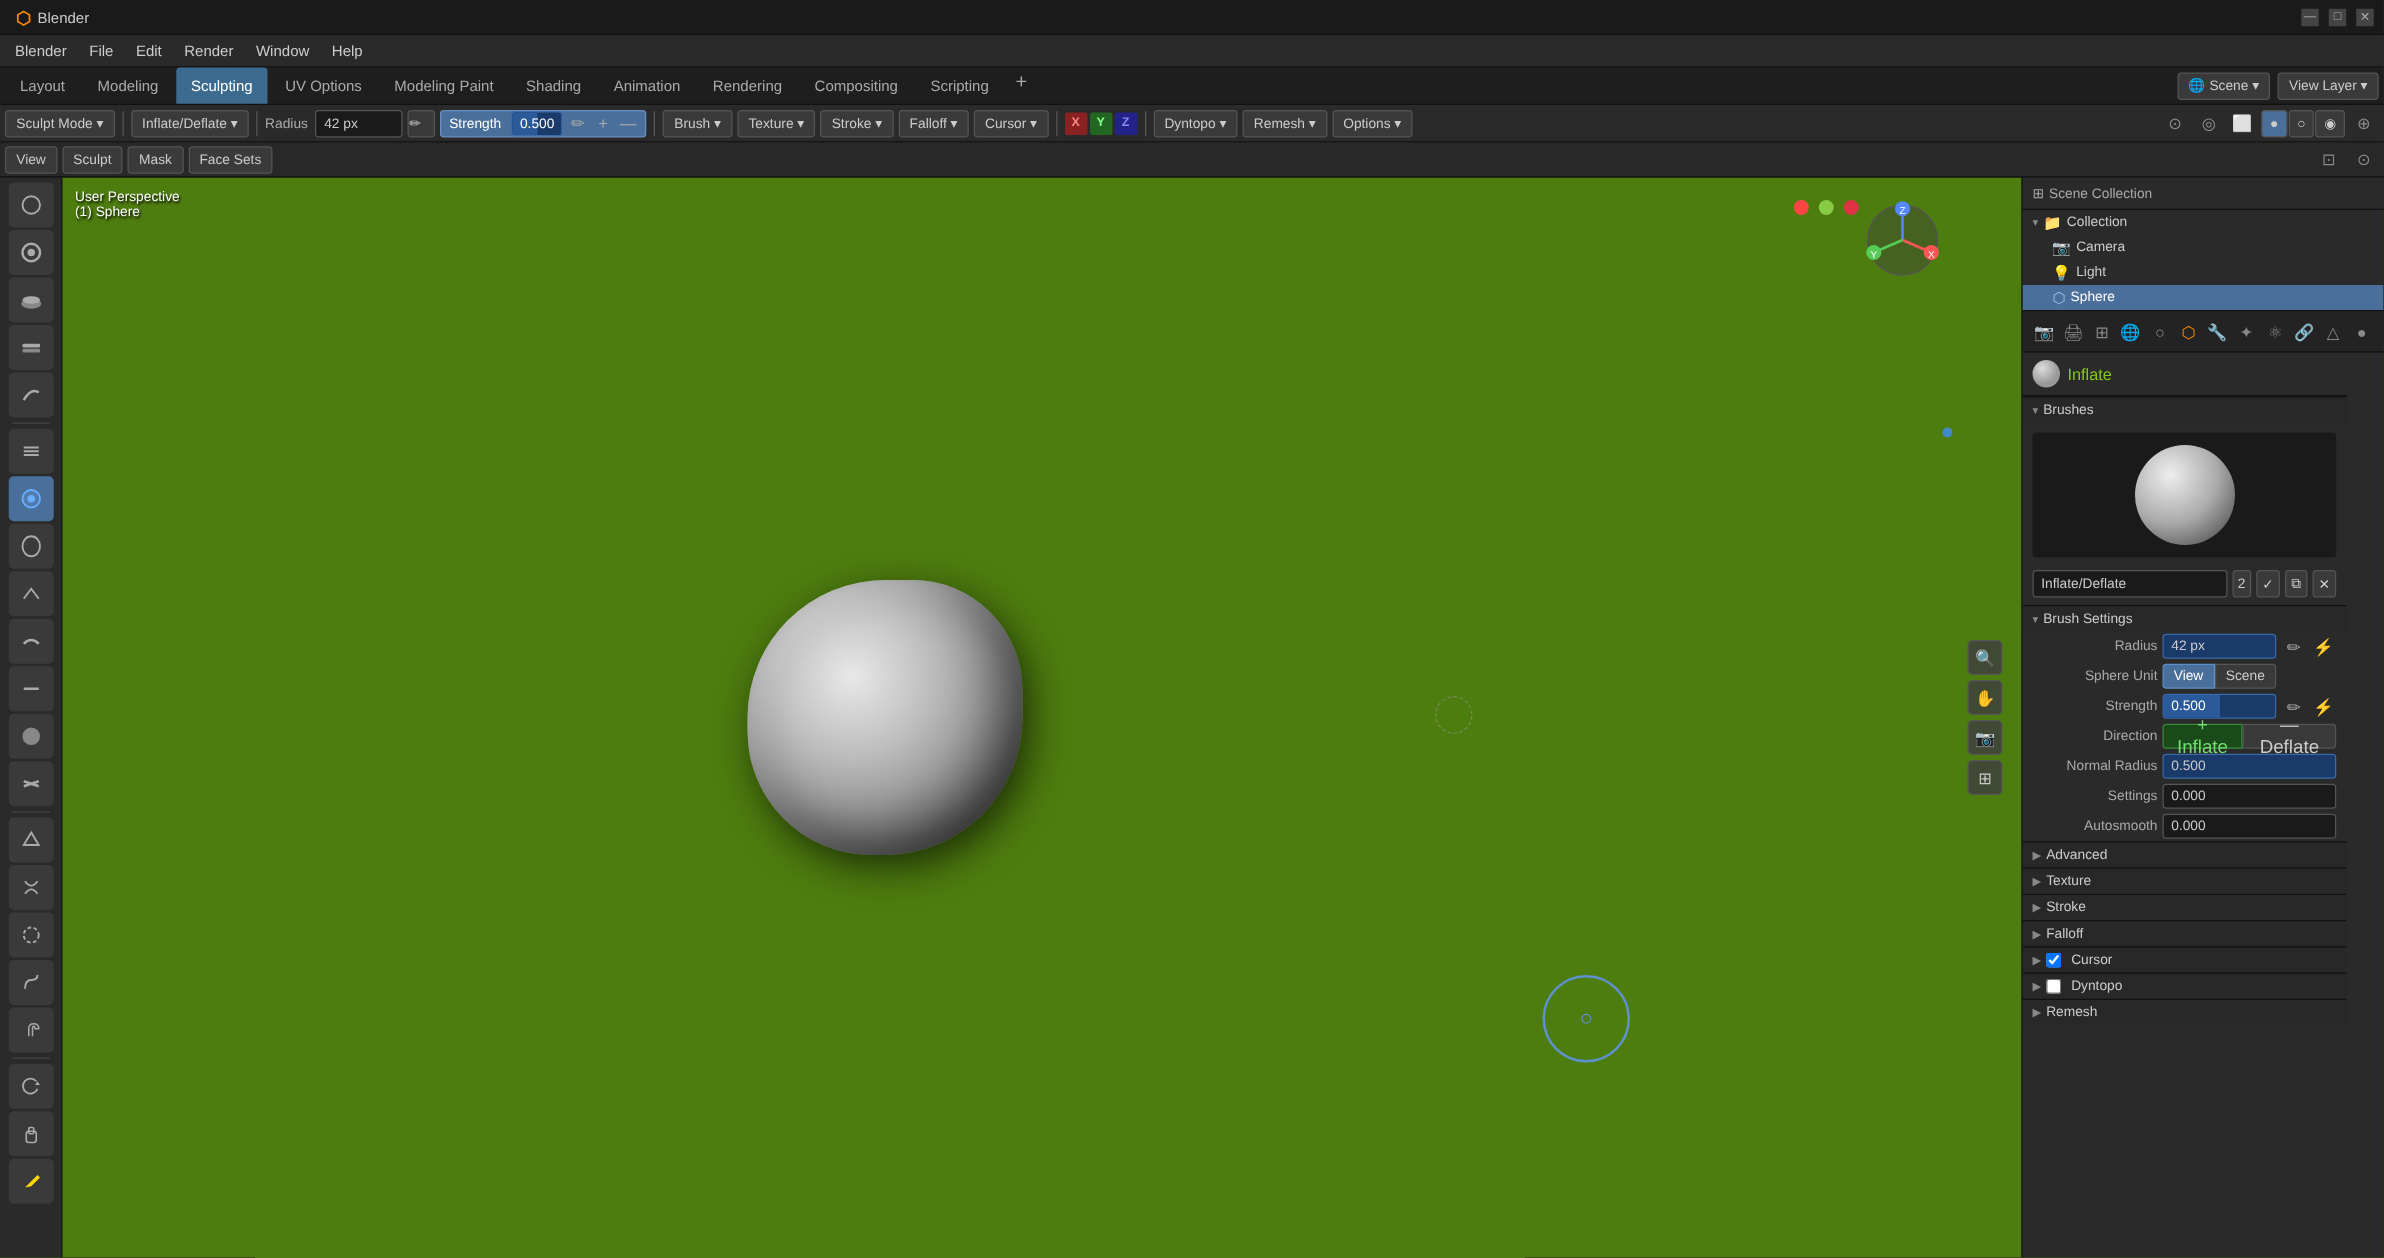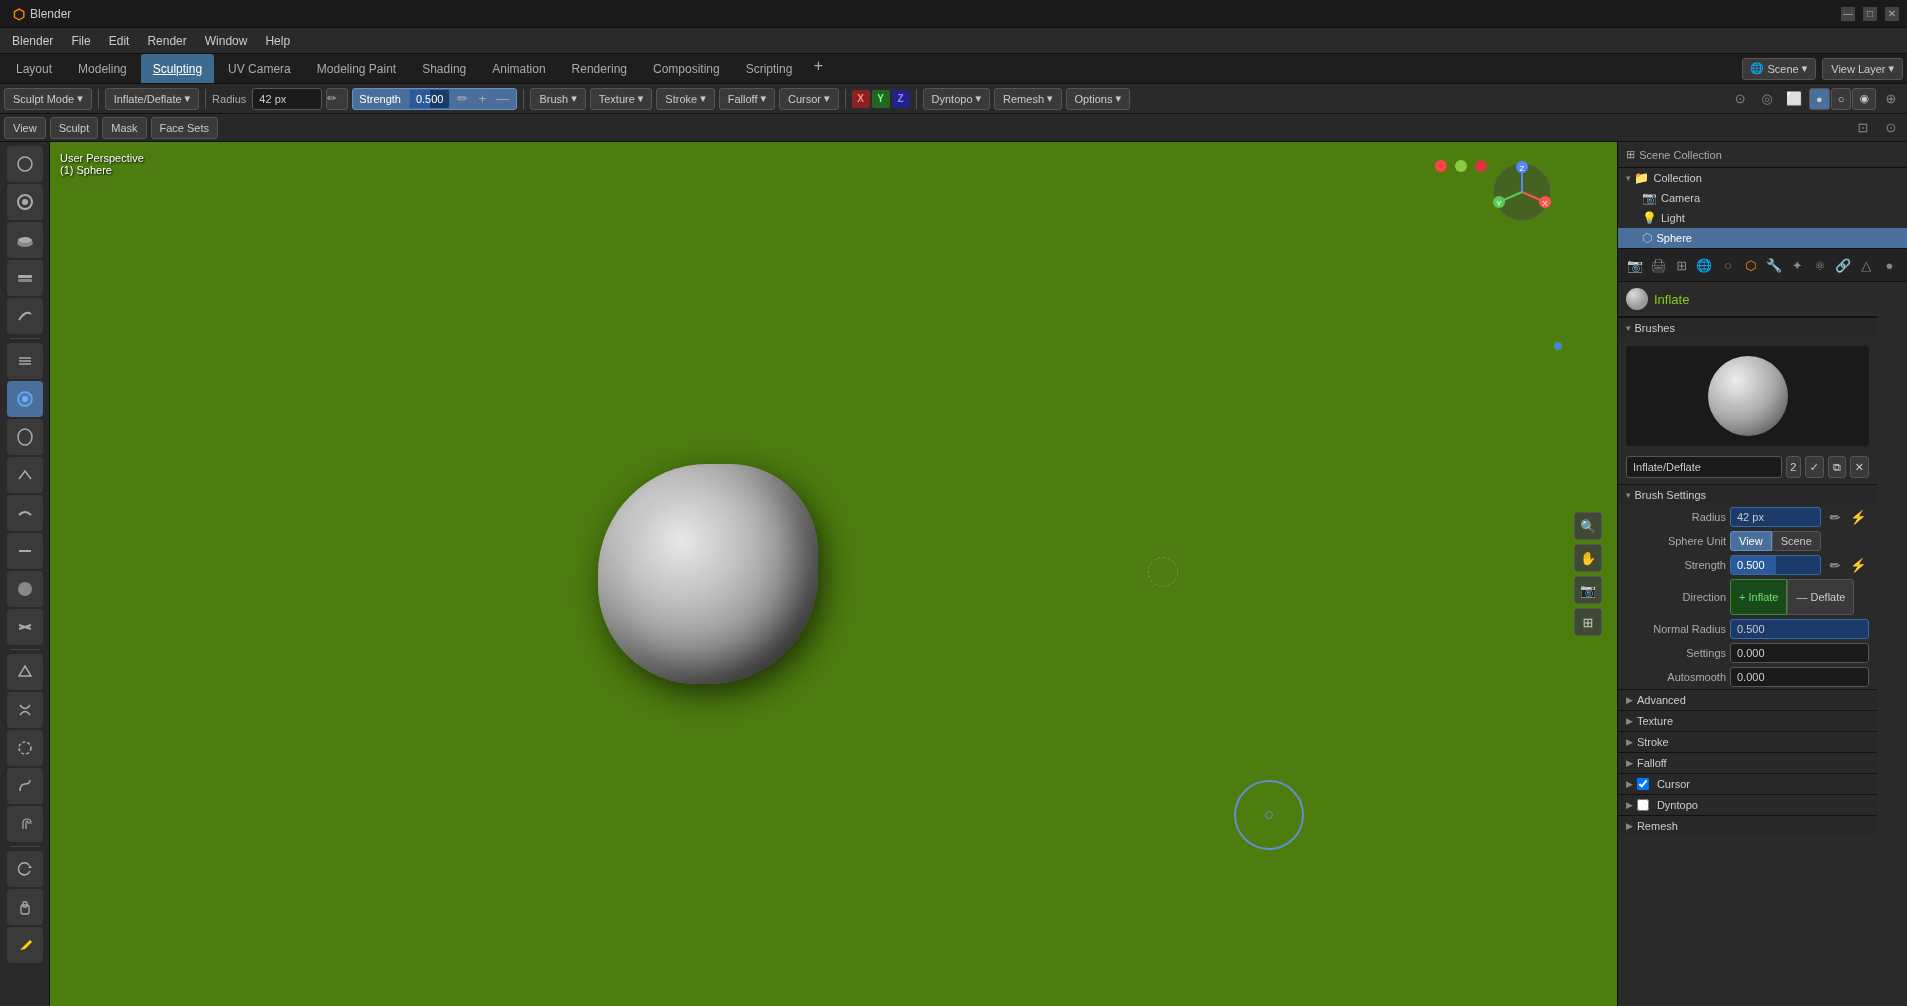--- a/index.html
+++ b/index.html
@@ -75,21 +75,20 @@
       cursor: pointer;
       border-radius: 3px 3px 0 0;
       font-size: 12px;
       height: 100%;
       display: flex;
       align-items: center;
     }
     .workspace-tab.active {
       background: #3d6a8f;
       color: #fff;
-      text-decoration: underline;
     }
     .workspace-tab-add {
       width: 24px; height: 24px;
       background: none;
       border: none;
       color: #aaa;
       font-size: 16px;
       cursor: pointer;
       display: flex; align-items: center; justify-content: center;
     }
@@ -421,25 +420,25 @@
     .unit-btn:last-child { border-radius: 0 3px 3px 0; }
     .unit-btn.active { background: #4a6f9a; color: #fff; border-color: #5a8fca; }
 
     
     .direction-btn-group {
       display: flex;
       gap: 0;
     }
     .direction-btn {
       padding: 0 8px;
-      height: 36px;
+      height: 20px;
       background: #3a3a3a;
       border: 1px solid #555;
       color: #ccc;
-      font-size: 11px;
+      font-size: 15px;
       cursor: pointer;
       display: flex; align-items: center;
     }
     .direction-btn:first-child { border-radius: 3px 0 0 3px; }
     .direction-btn:last-child { border-radius: 0 3px 3px 0; }
     .direction-btn.active { background: #1a4a1a; color: #6fdf6f; border-color: #3a8a3a; }
 
     
     .collapsed-section {
       background: #282828;
@@ -564,21 +563,21 @@
   <div class="menu-item">Edit</div>
   <div class="menu-item">Render</div>
   <div class="menu-item">Window</div>
   <div class="menu-item">Help</div>
 </div>
 
 <div class="workspace-tabs">
   <div class="workspace-tab">Layout</div>
   <div class="workspace-tab">Modeling</div>
   <div class="workspace-tab active">Sculpting</div>
-  <div class="workspace-tab">UV Camera</div>
+  <div class="workspace-tab">UV Options</div>
   <div class="workspace-tab">Modeling Paint</div>
   <div class="workspace-tab">Shading</div>
   <div class="workspace-tab">Animation</div>
   <div class="workspace-tab">Rendering</div>
   <div class="workspace-tab">Compositing</div>
   <div class="workspace-tab">Scripting</div>
   <button class="workspace-tab-add">+</button>
   <div style="margin-left:auto;display:flex;align-items:center;gap:6px;">
     <div class="toolbar-btn">
       <span>🌐</span>

